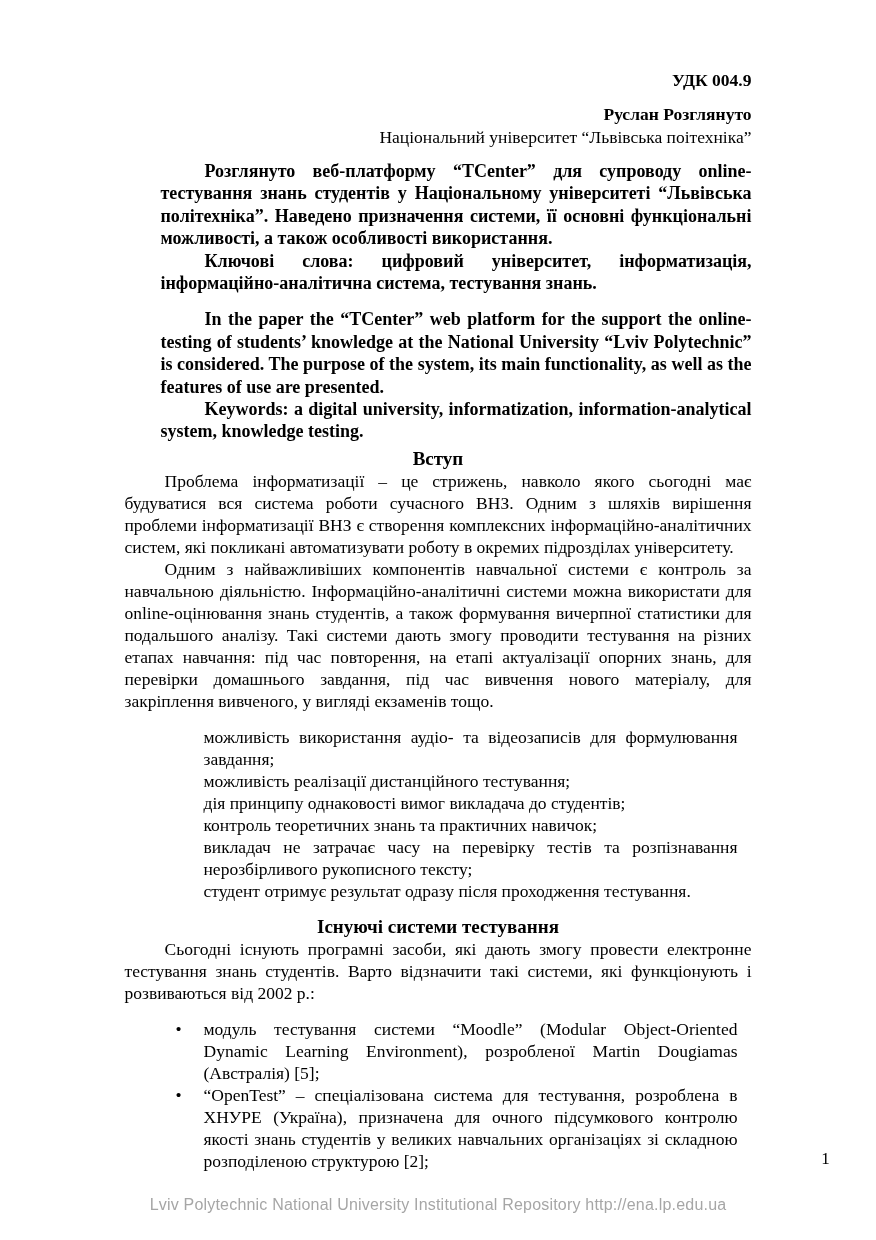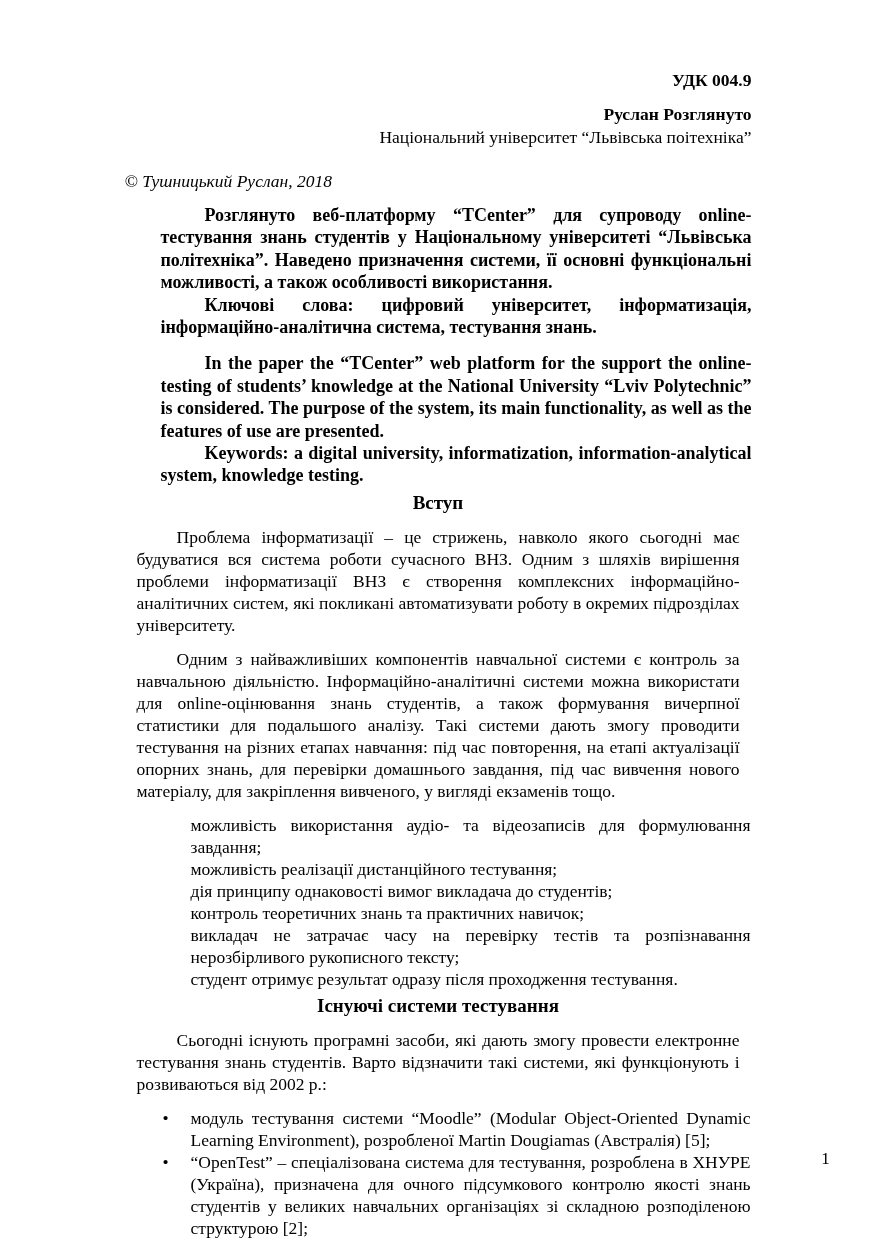--- a/index.html
+++ b/index.html
@@ -67,28 +67,28 @@
     margin-top: 14px;
   }
   .section-heading {
     margin: 5px 0 0 0;
     text-align: center;
     font-weight: bold;
     font-size: 19px;
     line-height: 22px;
   }
   .para {
-    margin: 12px;
+    margin: 0;
     text-align: justify;
     text-indent: 40px;
     font-size: 17.5px;
     line-height: 22px;
   }
   ul.plain-list, ul.bullet-list {
-    margin: 1px;
+    margin: 14px;
     padding: 0 0 0 65px;
     list-style: none;
   }
   ul.plain-list li, ul.bullet-list li {
     text-align: justify;
     font-size: 17.5px;
     line-height: 22px;
   }
   ul.bullet-list li {
     position: relative;
@@ -125,21 +125,20 @@
 
 <div class="page">
 
   <div class="header-right">
     <p class="udc">УДК 004.9</p>
     <p class="author">Руслан Розглянуто</p>
     <p class="affiliation">Національний університет “Львівська поітехніка”</p>
   </div>
 
 
-  <p class="copyright">© Тушницький Руслан, 2018</p>
 
   <div class="abstract">
     <p>Розглянуто веб-платформу “TCenter” для супроводу online-тестування знань студентів у Національному університеті “Львівська політехніка”. Наведено призначення системи, її основні функціональні можливості, а також особливості використання.</p>
     <p>Ключові слова: цифровий університет, інформатизація, інформаційно-аналітична система, тестування знань.</p>
   </div>
 
   <div class="abstract abstract-en">
     <p>In the paper the “TCenter” web platform for the support the online-testing of students’ knowledge at the National University “Lviv Polytechnic” is considered. The purpose of the system, its main functionality, as well as the features of use are presented.</p>
     <p>Keywords: a digital university, informatization, information-analytical system, knowledge testing.</p>
   </div>
@@ -161,14 +160,15 @@
   <h2 class="section-heading">Існуючі системи тестування</h2>
 
   <p class="para">Сьогодні існують програмні засоби, які дають змогу провести електронне тестування знань студентів. Варто відзначити такі системи, які функціонують і розвиваються від 2002 р.:</p>
 
   <ul class="bullet-list">
     <li>модуль тестування системи “Moodle” (Modular Object-Oriented Dynamic Learning Environment), розробленої Martin Dougiamas (Австралія) [5];</li>
     <li>“OpenTest” – спеціалізована система для тестування, розроблена в ХНУРЕ (Україна), призначена для очного підсумкового контролю якості знань студентів у великих навчальних організаціях зі складною розподіленою структурою [2];</li>
   </ul>
 
   <div class="page-number">111</div>
+  <div class="repo-footer">Lviv Polytechnic National University Institutional Repository http://ena.lp.edu.ua</div>
 
 </div>
 
 </body></html>

